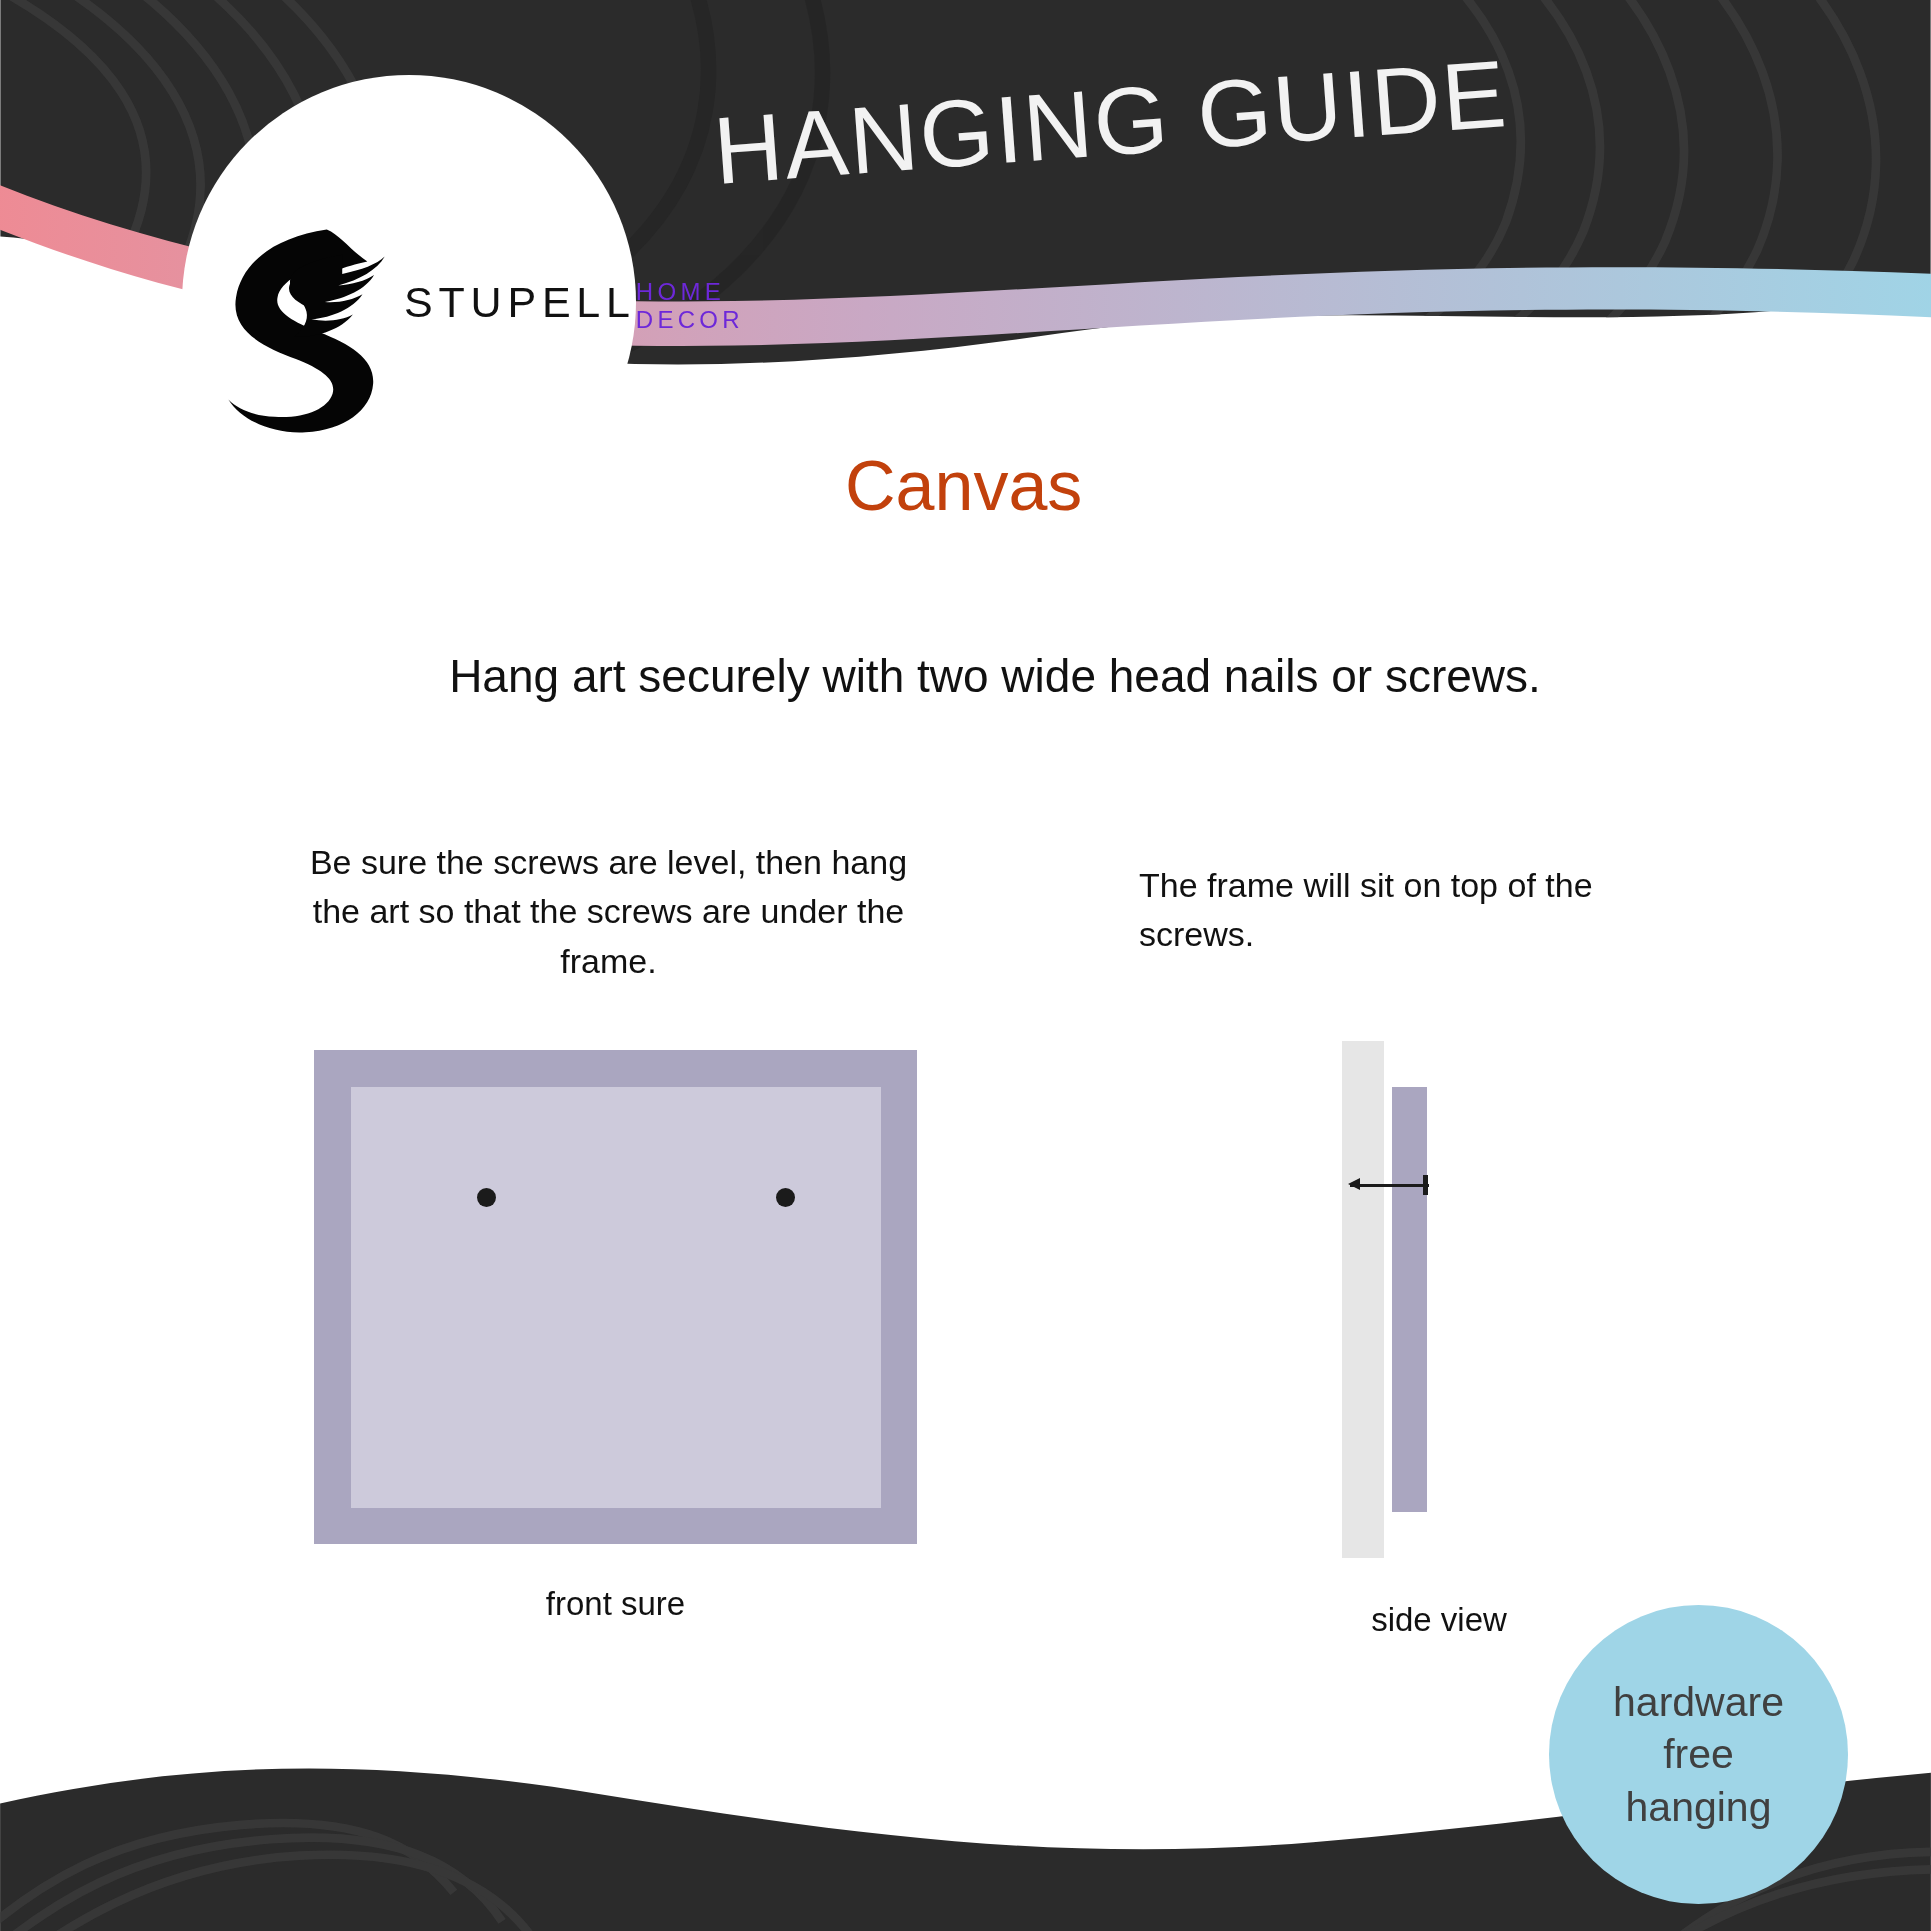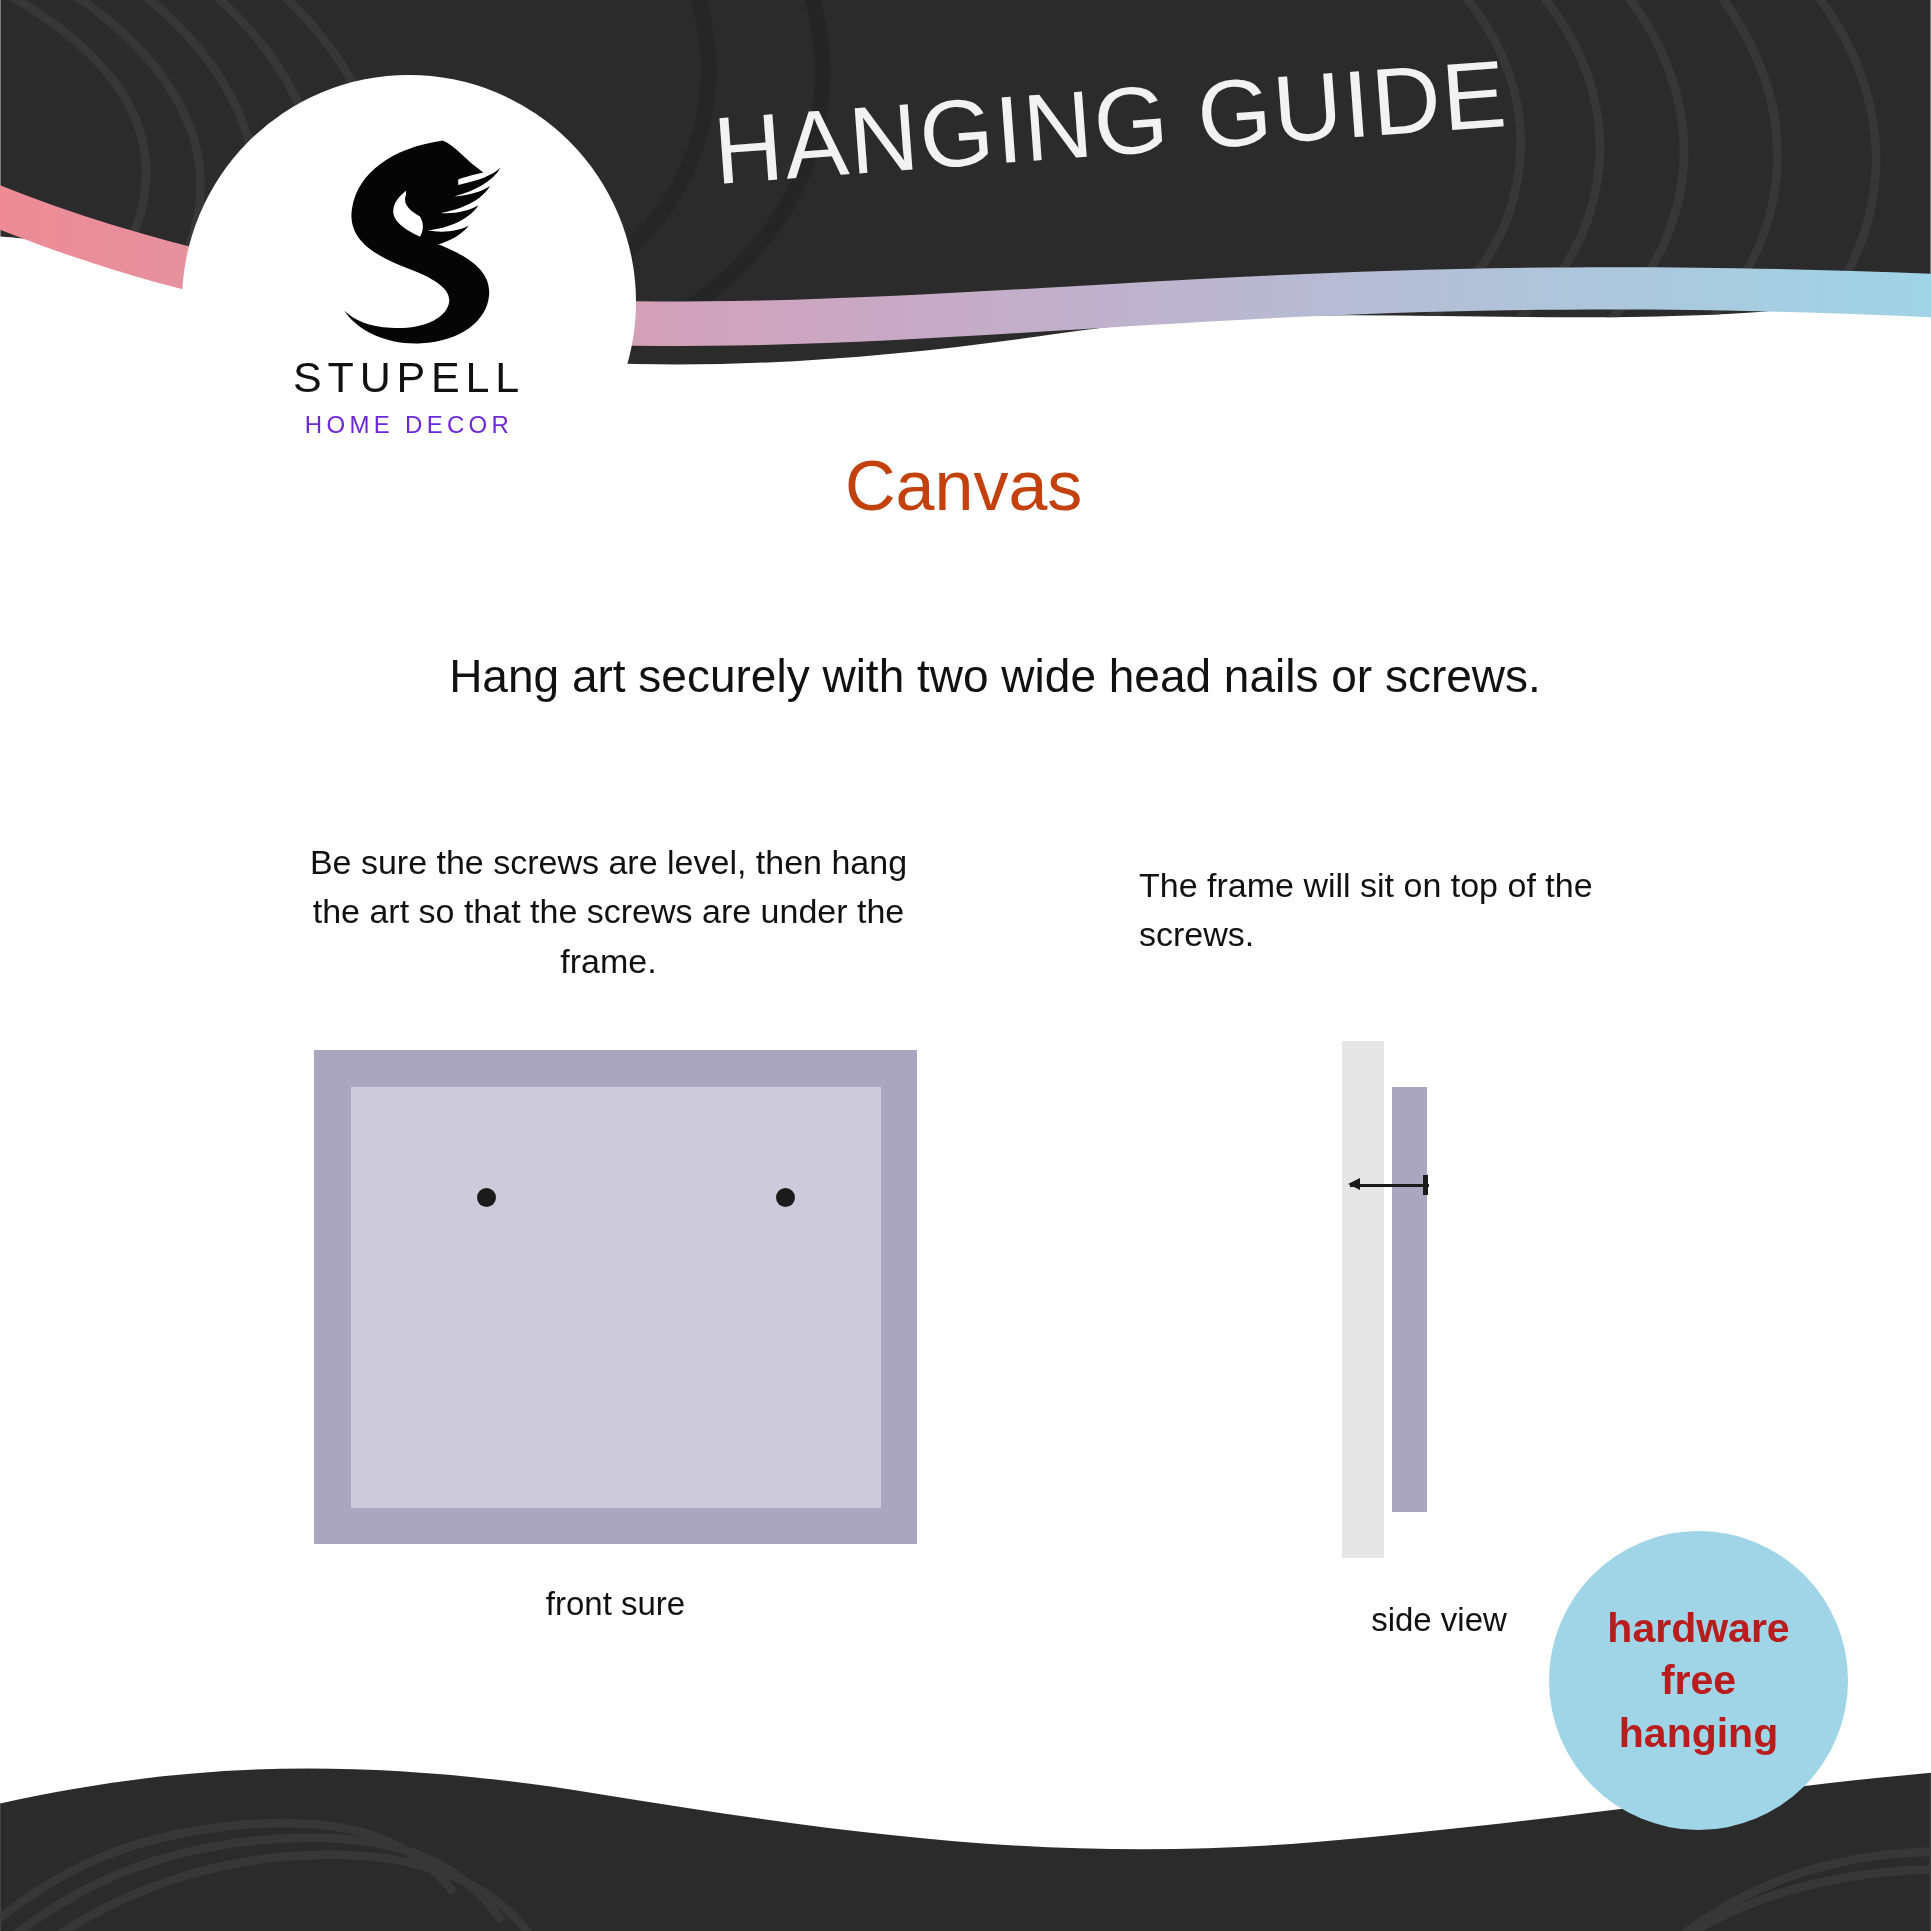--- a/index.html
+++ b/index.html
@@ -39,21 +39,21 @@
   
   .logo-badge {
     position: absolute;
     left: 182px;
     top: 75px;
     width: 454px;
     height: 454px;
     border-radius: 50%;
     background: #ffffff;
     display: flex;
-    flex-direction: column;
+    flex-direction: row;
     align-items: center;
     justify-content: flex-start;
     box-shadow: 0 0 0 0 rgba(0,0,0,0);
   }
   .logo-mark {
     margin-top: 54px;
     width: 222px;
     height: 222px;
   }
   .logo-name {
@@ -222,35 +222,34 @@
     width: 502px;
     text-align: center;
     font-size: 33px;
     color: #111;
   }
 
   
   .hardware-badge {
     position: absolute;
     left: 1549px;
-    top: 1531px;
+    top: 1605px;
     width: 299px;
     height: 299px;
     border-radius: 50%;
     background: #9fd5e7;
     display: flex;
     flex-direction: column;
     align-items: center;
     justify-content: center;
-    color: #b91c1c;
+    color: #404040;
     font-size: 41px;
     line-height: 1.28;
     text-align: center;
     z-index: 5;
-    font-weight: bold;
   }
 </style>
 </head>
 <body>
 
 <div class="top-banner">
   <svg width="1931" height="415" viewBox="0 0 2000 430" xmlns="http://www.w3.org/2000/svg">
     <defs>
       <clipPath id="bannerClip">
         <path d="M0,0 H2000 V300 C1700,360 1400,300 1100,345 C850,382 560,400 330,330 C200,290 90,250 0,245 Z"></path>

